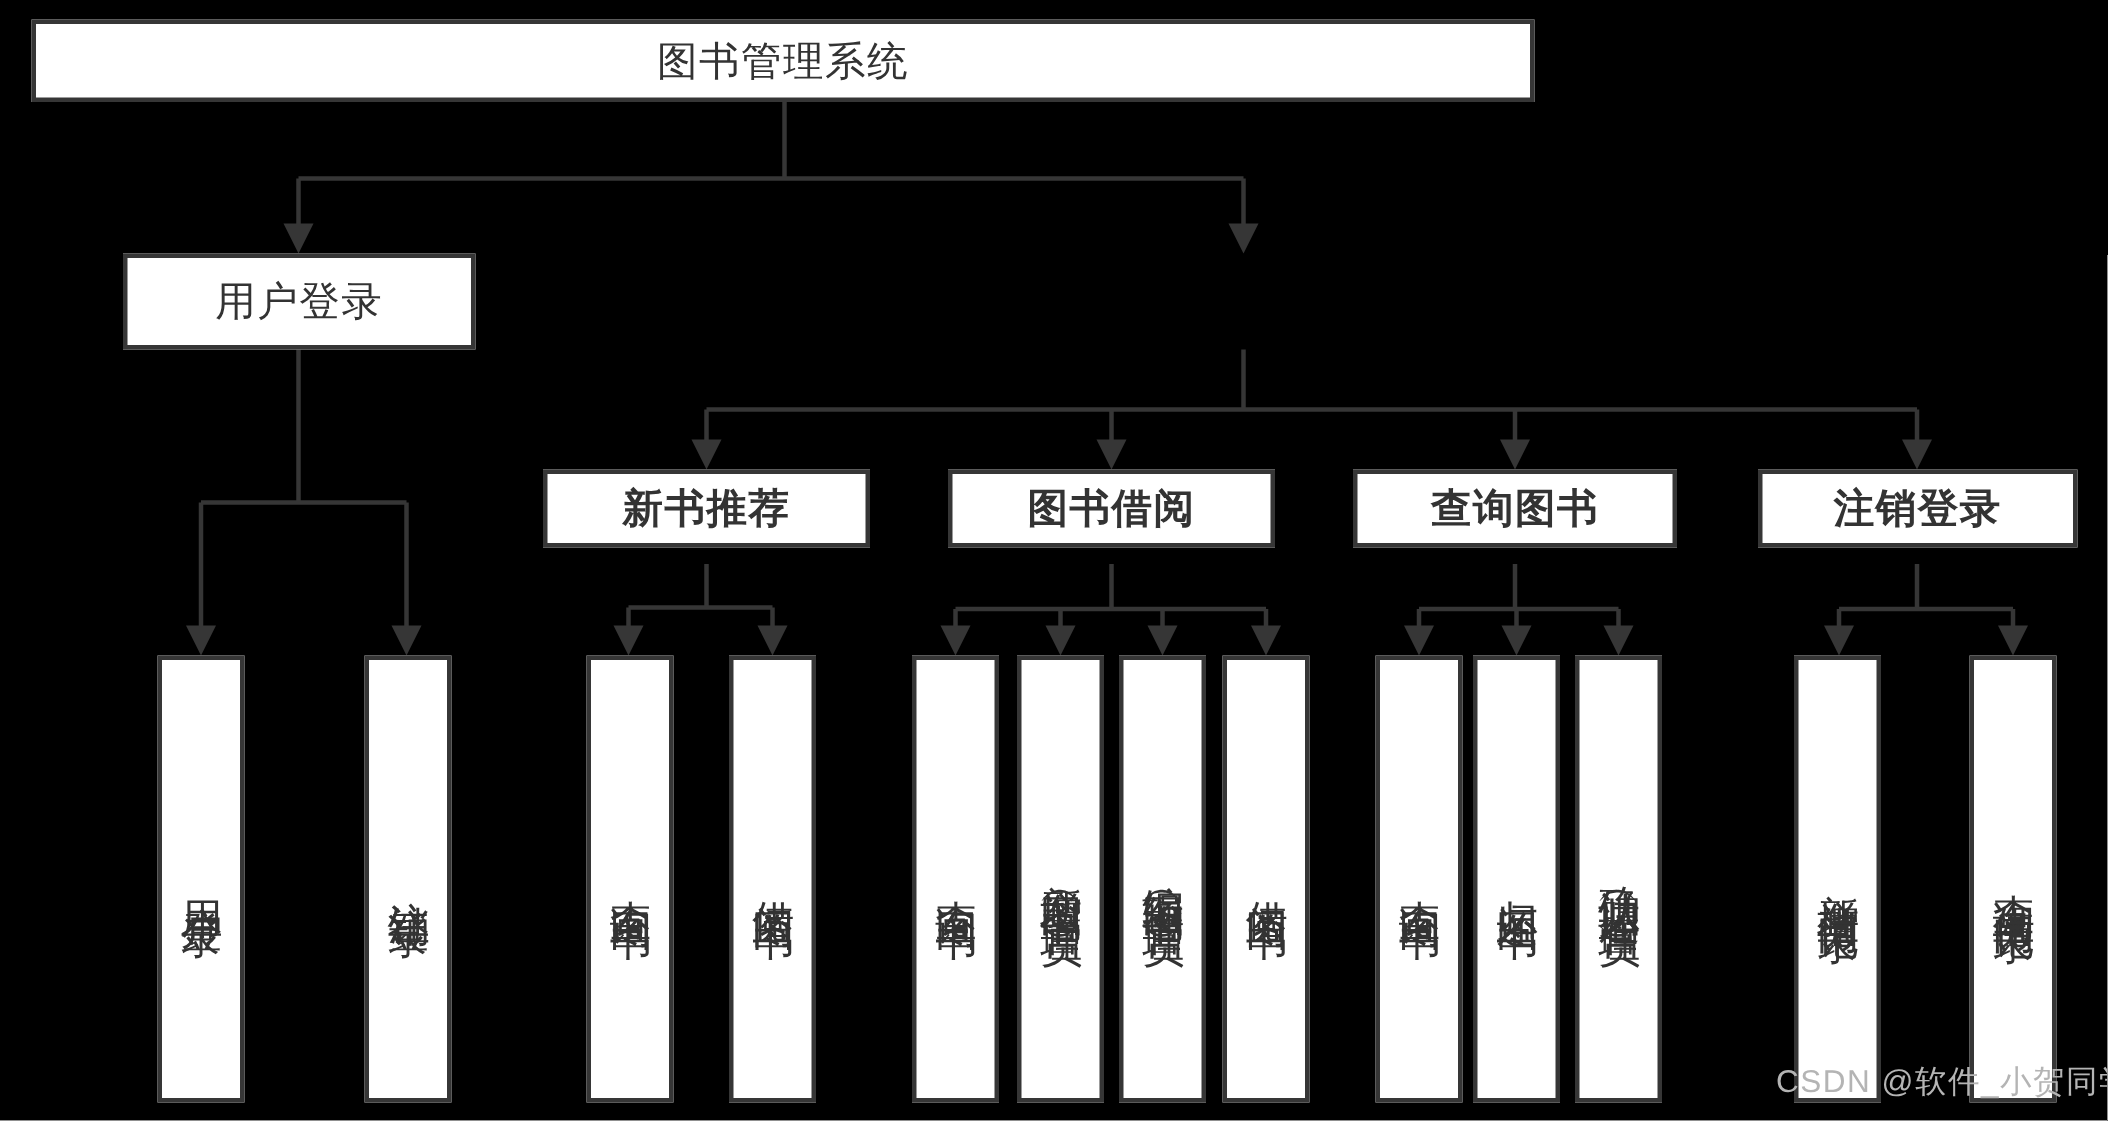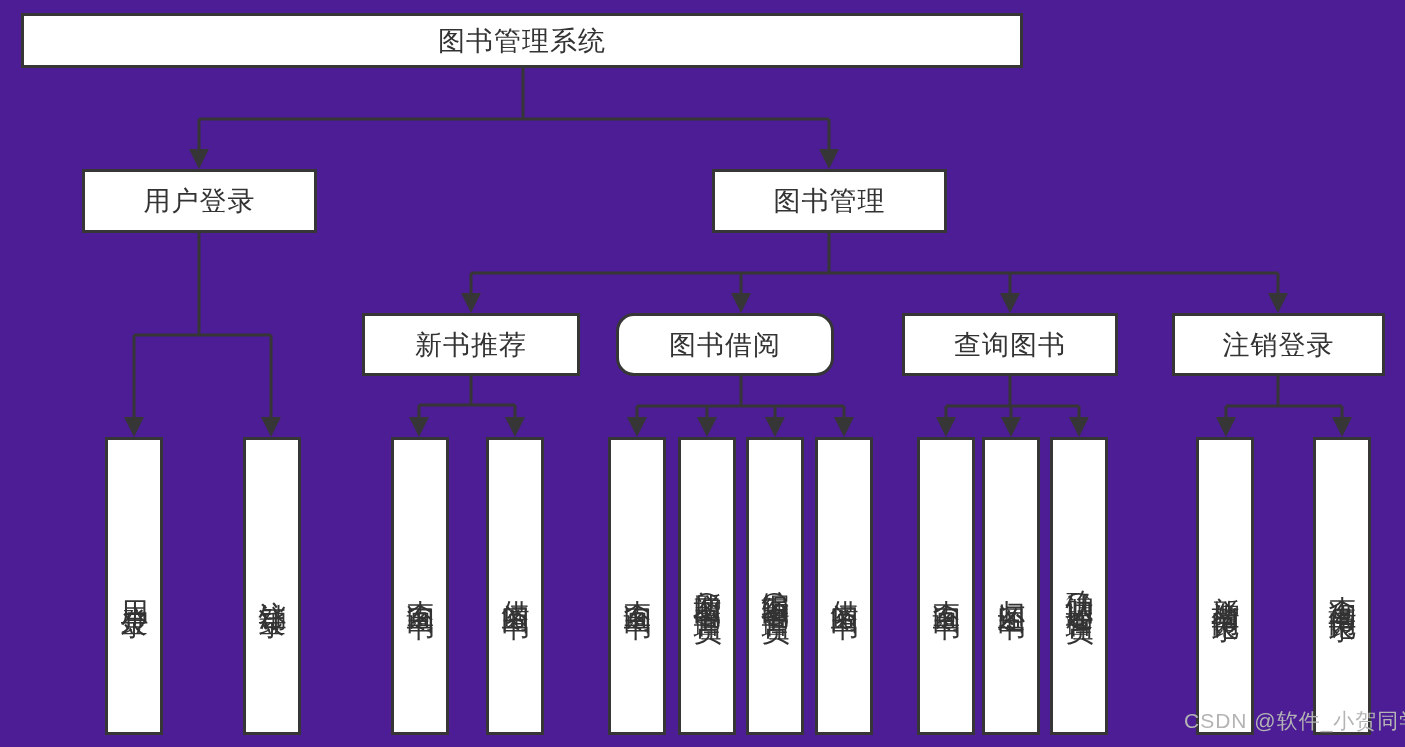--- a/index.html
+++ b/index.html
@@ -1,20 +1,20 @@
 <!DOCTYPE html>
 <html><head>
 <meta charset="utf-8">
 <style>
   html, body { margin: 0; padding: 0; background: #ffffff; }
   .canvas {
     position: relative;
     width: 1405px;
     height: 747px;
-    background: #4c1d95;
+    background: #000000;
     font-family: "Liberation Sans", "DejaVu Sans", sans-serif;
     overflow: hidden;
   }
   .connectors {
     position: absolute;
     left: 0; top: 0;
     width: 1405px; height: 747px;
   }
   .connectors path.ln {
     stroke: #363636;
@@ -43,21 +43,21 @@
   .vlabel {
     writing-mode: vertical-rl;
     text-orientation: mixed;
     font-size: 28px;
     letter-spacing: 4px;
     line-height: 1;
     white-space: nowrap;
   }
   .leaf { top: 437px; width: 58px; height: 298px; }
   .lvl2 { top: 169px; width: 235px; height: 64px; }
-  .lvl3 { top: 313px; width: 218px; height: 63px; }
+  .lvl3 { top: 313px; width: 218px; height: 52px; font-weight: bold; }
   .watermark {
     position: absolute;
     left: 1184px;
     top: 707px;
     font-size: 21px;
     color: #b4b4b4;
     letter-spacing: 1px;
     white-space: nowrap;
     z-index: 3;
   }
@@ -98,28 +98,25 @@
     </g>
   </svg>
 
   <div class="box" style="left:21px; top:13px; width:1002px; height:55px;">
     <span class="hlabel">图书管理系统</span>
   </div>
 
   <div class="box lvl2" style="left:82px;">
     <span class="hlabel">用户登录</span>
   </div>
-  <div class="box lvl2" style="left:712px;">
-    <span class="hlabel">图书管理</span>
-  </div>
 
   <div class="box lvl3" style="left:362px;">
     <span class="hlabel">新书推荐</span>
   </div>
-  <div class="box lvl3" style="left:616px;border-radius:18px;">
+  <div class="box lvl3" style="left:632px;">
     <span class="hlabel">图书借阅</span>
   </div>
   <div class="box lvl3" style="left:902px; width:216px;">
     <span class="hlabel">查询图书</span>
   </div>
   <div class="box lvl3" style="left:1172px; width:213px;">
     <span class="hlabel">注销登录</span>
   </div>
 
   <div class="box leaf" style="left:105px;">

